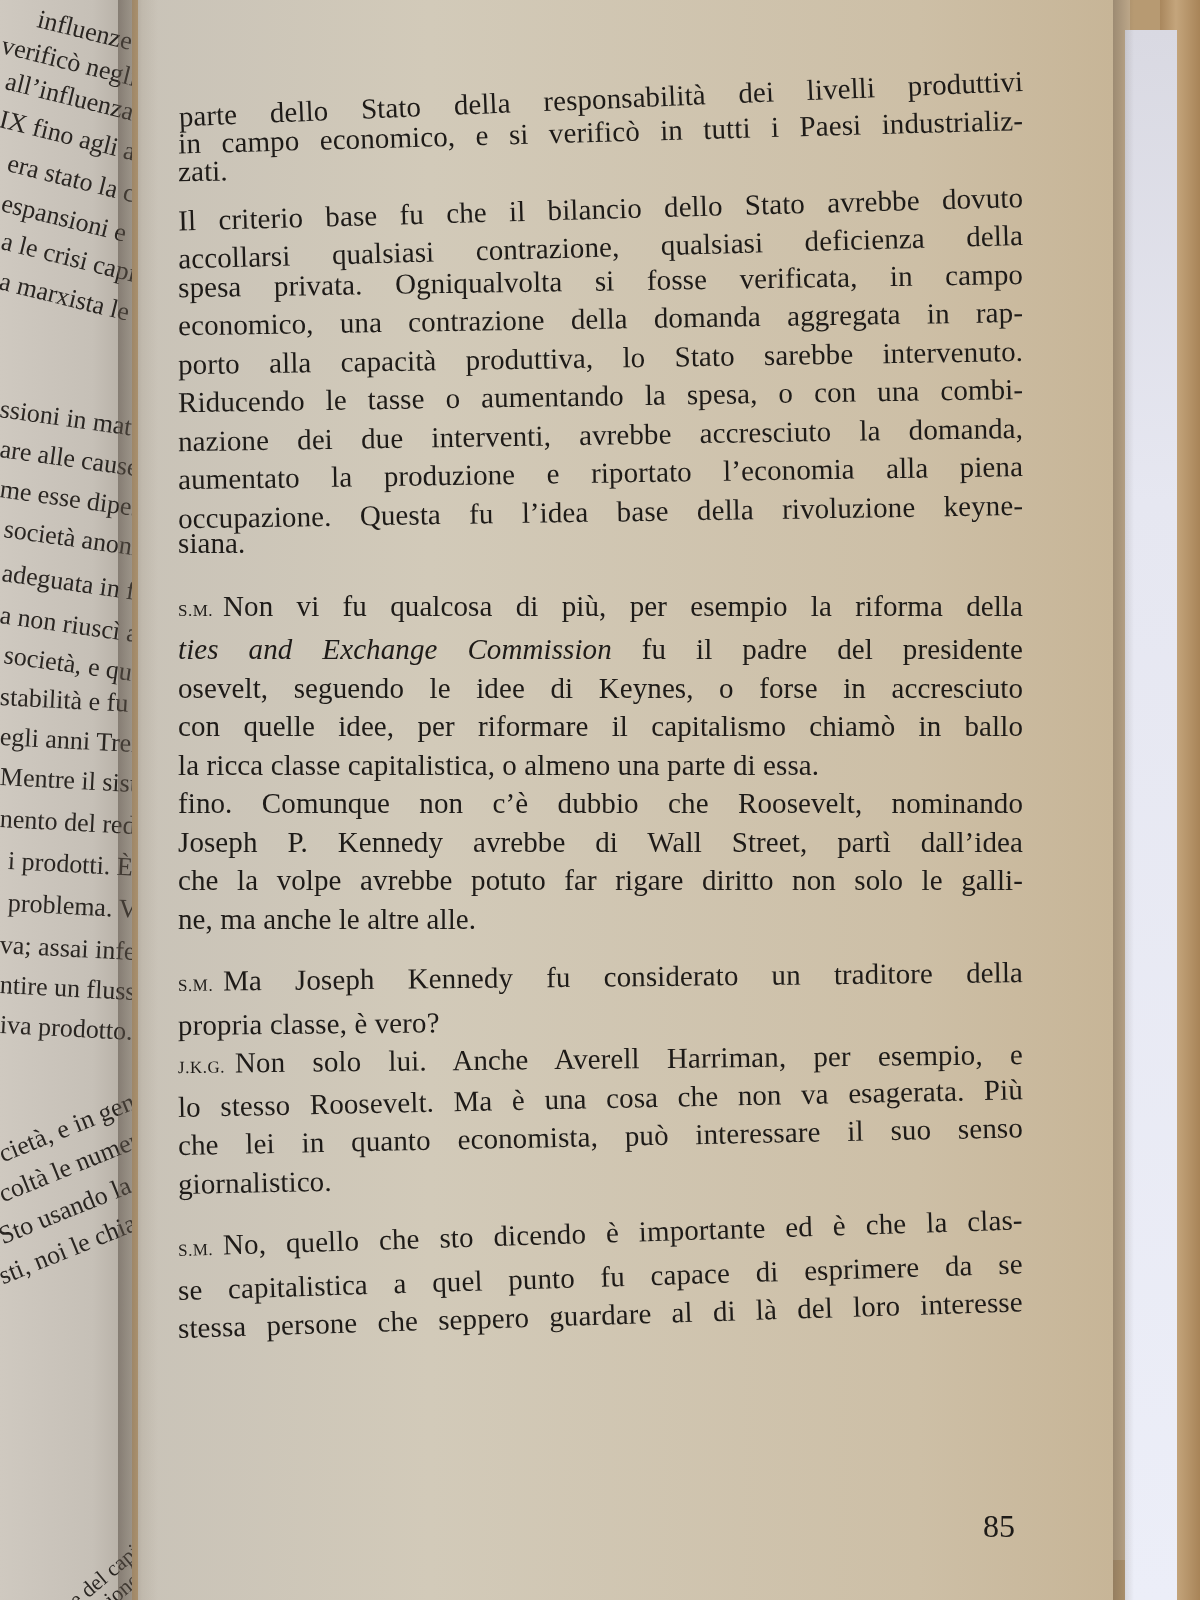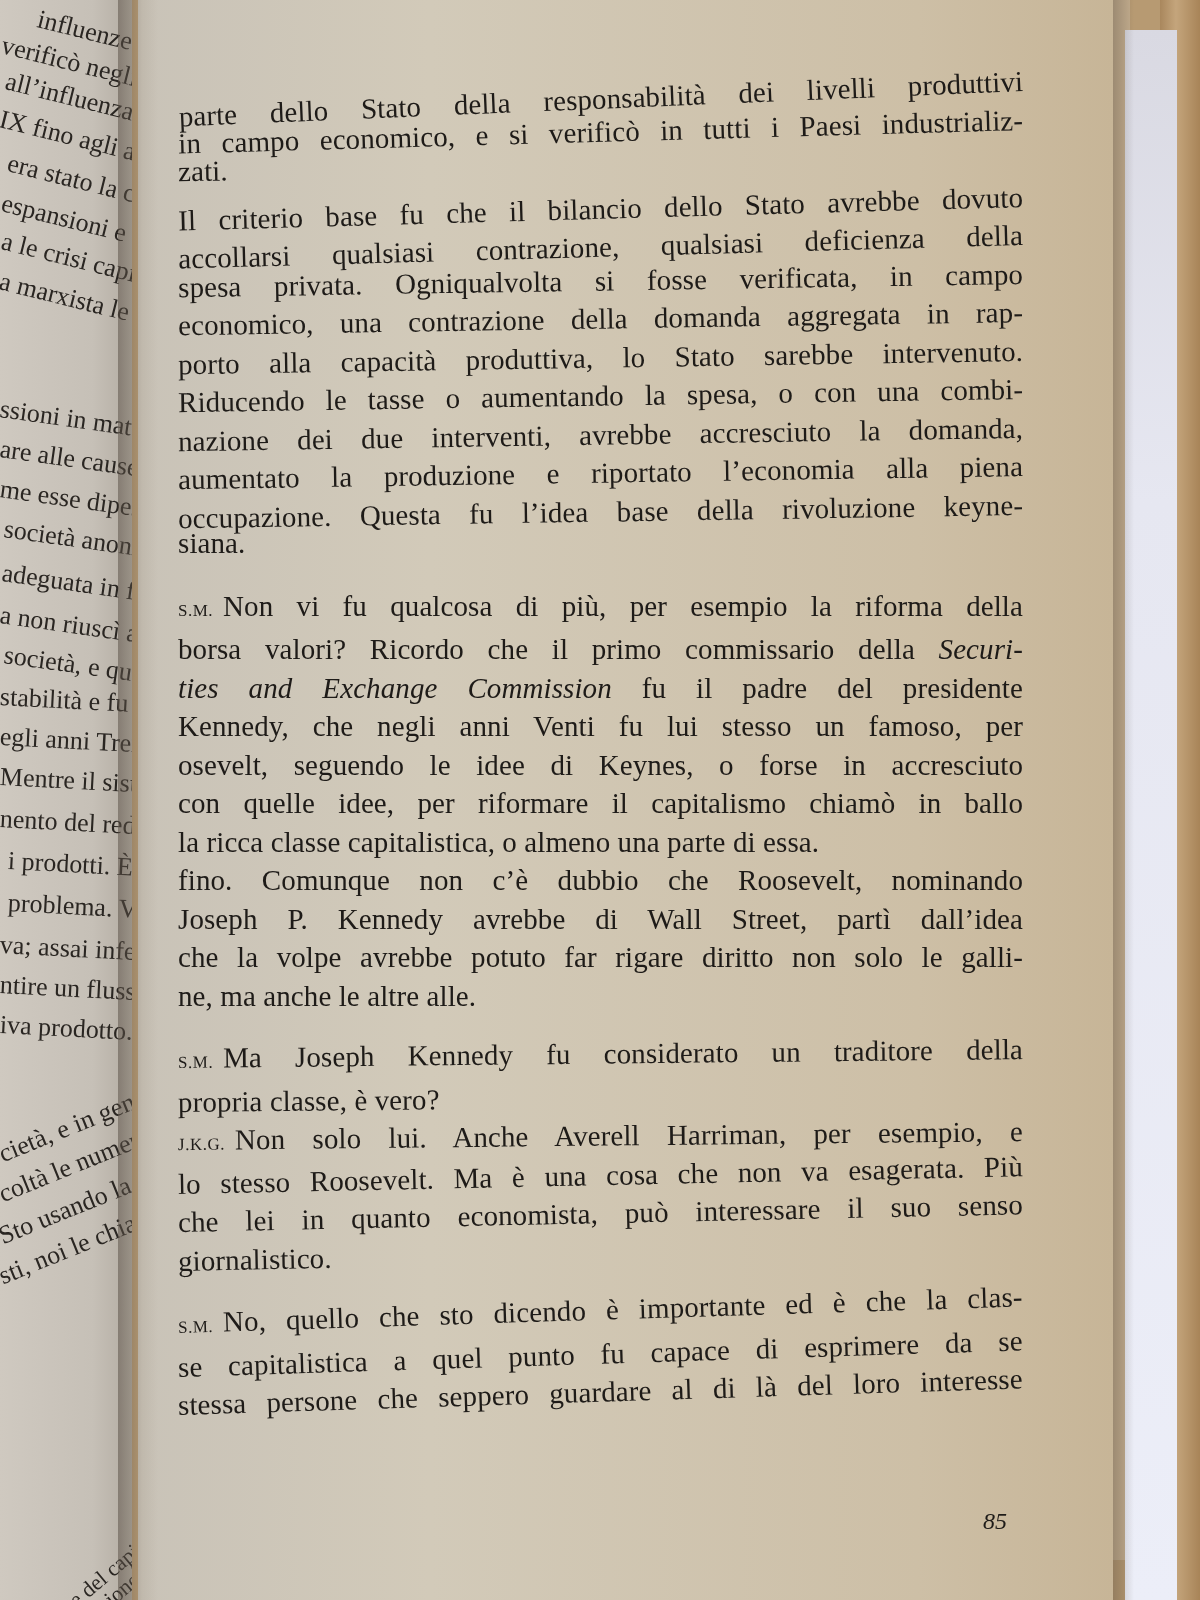--- a/index.html
+++ b/index.html
@@ -64,21 +64,21 @@
     .line { display: block; white-space: nowrap; text-align: justify; text-align-last: justify; }
     .line.last { text-align-last: left; }
     .para-gap { height: 24px; }
     .speaker {
       font-size: 17px; letter-spacing: 0.5px; margin-right: 10px;
       font-variant: small-caps;
     }
     em { font-style: italic; }
     .page-number {
       position: absolute; left: 845px; top: 1508px;
-      font-size: 24px; font-style: italic; color: #1e1b18;
+      font-size: 32px; color: #1e1b18;
     }
     
     .curve-1 { transform: rotate(-2.4deg); transform-origin: right center; }
     .curve-2 { transform: rotate(-1.6deg); transform-origin: right center; }
     .curve-3 { transform: rotate(-0.9deg); transform-origin: right center; }
     .curve-b1 { transform: rotate(-0.6deg); transform-origin: left center; }
     .curve-b2 { transform: rotate(-1.2deg); transform-origin: left center; }
     .curve-b3 { transform: rotate(-1.8deg); transform-origin: left center; }
   </style>
 </head>
@@ -144,23 +144,21 @@
       <span class="line curve-3">nazione dei due interventi, avrebbe accresciuto la domanda,</span>
       <span class="line curve-3">aumentato la produzione e riportato l’economia alla piena</span>
       <span class="line curve-3">occupazione. Questa fu l’idea base della rivoluzione keyne-</span>
       <span class="line last">siana.</span>
     </div>
 
     <div class="para-gap"></div>
 
     <div>
       <span class="line"><span class="speaker">S.M.</span><span>Non vi fu qualcosa di più, per esempio la riforma della</span></span>
-      <span class="line"><span>borsa valori? Ricordo che il primo commissario della </span><em>Securi-</em></span>
       <span class="line"><em>ties and Exchange Commission</em><span> fu il padre del presidente</span></span>
-      <span class="line">Kennedy, che negli anni Venti fu lui stesso un famoso, per</span>
       <span class="line">osevelt, seguendo le idee di Keynes, o forse in accresciuto</span>
       <span class="line">con quelle idee, per riformare il capitalismo chiamò in ballo</span>
       <span class="line last">la ricca classe capitalistica, o almeno una parte di essa.</span>
     </div>
 
     <div>
       <span class="line">fino. Comunque non c’è dubbio che Roosevelt, nominando</span>
       <span class="line">Joseph P. Kennedy avrebbe di Wall Street, partì dall’idea</span>
       <span class="line">che la volpe avrebbe potuto far rigare diritto non solo le galli-</span>
       <span class="line last">ne, ma anche le altre alle.</span>

